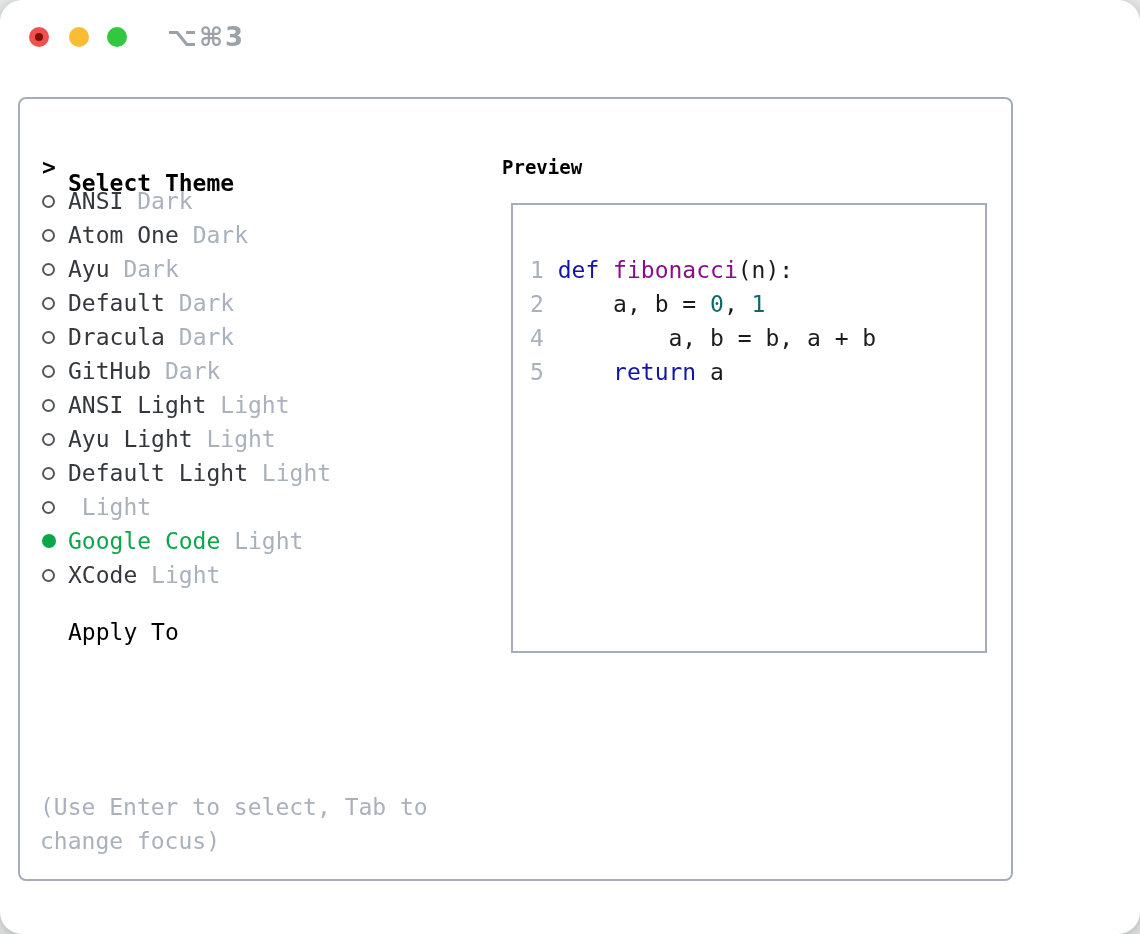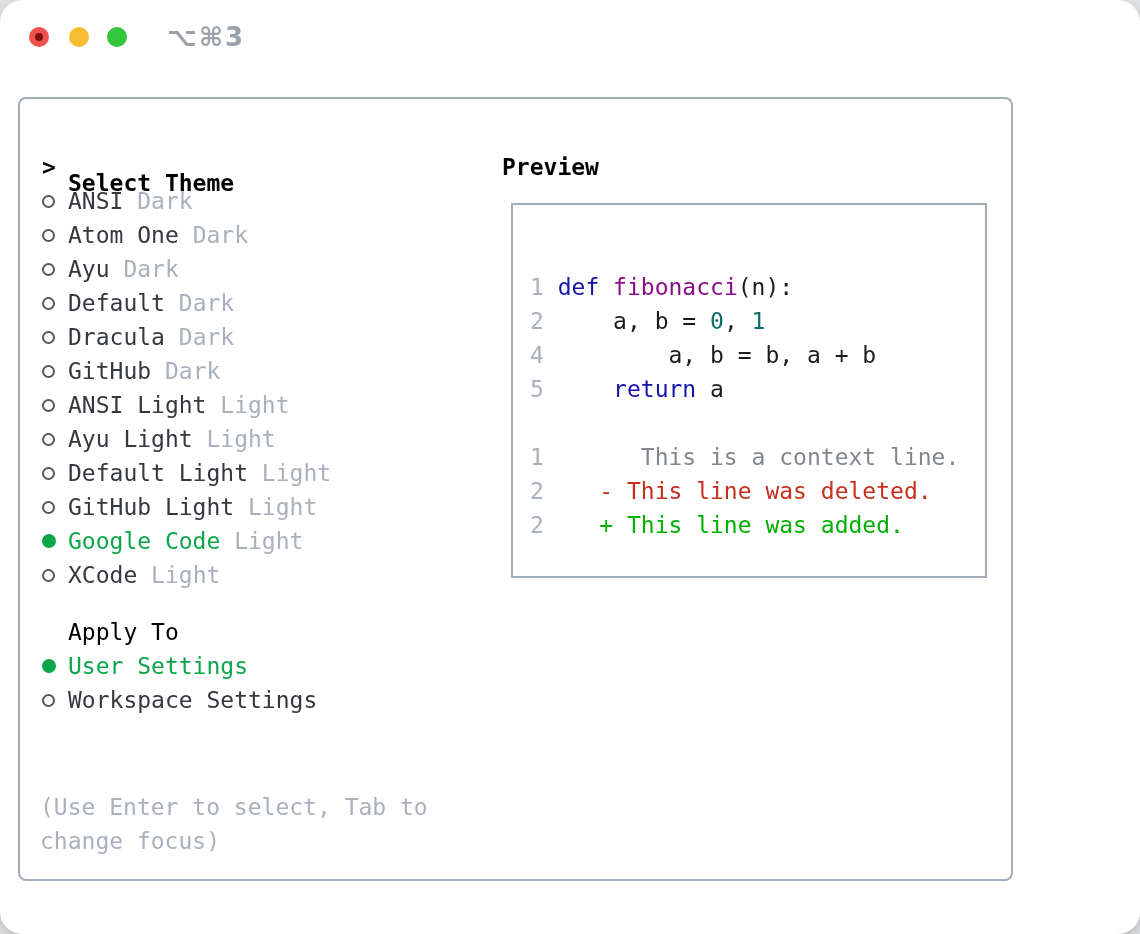--- a/index.html
+++ b/index.html
@@ -43,26 +43,26 @@
   .apply-hdr{color:#000;}
   .theme-list{position:absolute;left:22px;top:51px;}
   .apply-block{position:absolute;left:22px;top:516px;}
   .hint{
     position:absolute;left:20px;top:663px;width:430px;
     font-size:23px;line-height:34px;color:var(--muted-gray);margin-top:28px;
   }
   
   .preview-hdr{
     position:absolute;left:482px;top:51px;height:34px;line-height:34px;
-    font-size:23px;font-weight:700;color:#000;
+    font-size:19px;font-weight:700;color:#000;
   }
   .preview-box{
-    position:absolute;left:491px;top:104px;width:476px;height:375px;
+    position:absolute;left:491px;top:104px;width:476px;height:450px;
     border:2px solid var(--panel-border);box-sizing:border-box;
-    padding:65px 0 0 17px;overflow:hidden;
+    padding:48px 0 0 17px;overflow:hidden;
   }
   .cline{height:34px;line-height:34px;font-size:23px;white-space:pre;color:#1b1b1b;}
   .lnum{color:var(--muted-gray);}
   .kw{color:var(--keyword-blue);}
   .fn{color:var(--function-purple);}
   .lit{color:var(--literal-teal);}
   .diff-block{margin-top:34px;}
   .ctx{color:var(--context-gray);}
   .del{color:var(--deleted-red);}
   .add{color:var(--added-green);}
@@ -91,48 +91,39 @@
       <div id="theme-items">
           <div class="row"><span class="marker"><span class="radio"></span></span><span class="nm">ANSI</span><span class="sfx"> Dark</span></div>
           <div class="row"><span class="marker"><span class="radio"></span></span><span class="nm">Atom One</span><span class="sfx"> Dark</span></div>
           <div class="row"><span class="marker"><span class="radio"></span></span><span class="nm">Ayu</span><span class="sfx"> Dark</span></div>
           <div class="row"><span class="marker"><span class="radio"></span></span><span class="nm">Default</span><span class="sfx"> Dark</span></div>
           <div class="row"><span class="marker"><span class="radio"></span></span><span class="nm">Dracula</span><span class="sfx"> Dark</span></div>
           <div class="row"><span class="marker"><span class="radio"></span></span><span class="nm">GitHub</span><span class="sfx"> Dark</span></div>
           <div class="row"><span class="marker"><span class="radio"></span></span><span class="nm">ANSI Light</span><span class="sfx"> Light</span></div>
           <div class="row"><span class="marker"><span class="radio"></span></span><span class="nm">Ayu Light</span><span class="sfx"> Light</span></div>
           <div class="row"><span class="marker"><span class="radio"></span></span><span class="nm">Default Light</span><span class="sfx"> Light</span></div>
-          <div class="row"><span class="marker"><span class="radio"></span></span><span class="nm">GitHub Light</span><span class="sfx"> Light</span></div>
+          <div class="row"><span class="marker"><span class="radio"></span></span><span class="sfx"> Light</span></div>
           <div class="row"><span class="marker"><span class="radio sel"></span></span><span class="nm sel">Google Code</span><span class="sfx"> Light</span></div>
           <div class="row"><span class="marker"><span class="radio"></span></span><span class="nm">XCode</span><span class="sfx"> Light</span></div>
         </div>
     </div>
 
     <div class="apply-block">
       <div class="row">
         <span class="marker"></span>
         <span class="apply-hdr">Apply To</span>
       </div>
-      <div id="apply-items">
-          <div class="row"><span class="marker"><span class="radio sel"></span></span><span class="nm sel">User Settings</span></div>
-          <div class="row"><span class="marker"><span class="radio"></span></span><span class="nm">Workspace Settings</span></div>
-        </div>
     </div>
 
     <div class="hint">(Use Enter to select, Tab to change focus)</div>
 
     <div class="preview-hdr">Preview</div>
     <div class="preview-box">
       <div id="code-block">
           <div class="cline"><span class="lnum">1 </span><span class="kw">def</span><span> </span><span class="fn">fibonacci</span><span>(n):</span></div>
           <div class="cline"><span class="lnum">2 </span><span>    a, b = </span><span class="lit">0</span><span>, </span><span class="lit">1</span></div>
           <div class="cline"><span class="lnum">4 </span><span>        a, b = b, a + b</span></div>
           <div class="cline"><span class="lnum">5 </span><span>    </span><span class="kw">return</span><span> a</span></div>
         </div>
-      <div id="diff-block" class="diff-block">
-          <div class="cline"><span class="lnum">1 </span><span class="ctx">      This is a context line.</span></div>
-          <div class="cline"><span class="lnum">2 </span><span class="del">   - This line was deleted.</span></div>
-          <div class="cline"><span class="lnum">2 </span><span class="add">   + This line was added.</span></div>
-        </div>
     </div>
 
   </div>
 </div>
 
 </body></html>

